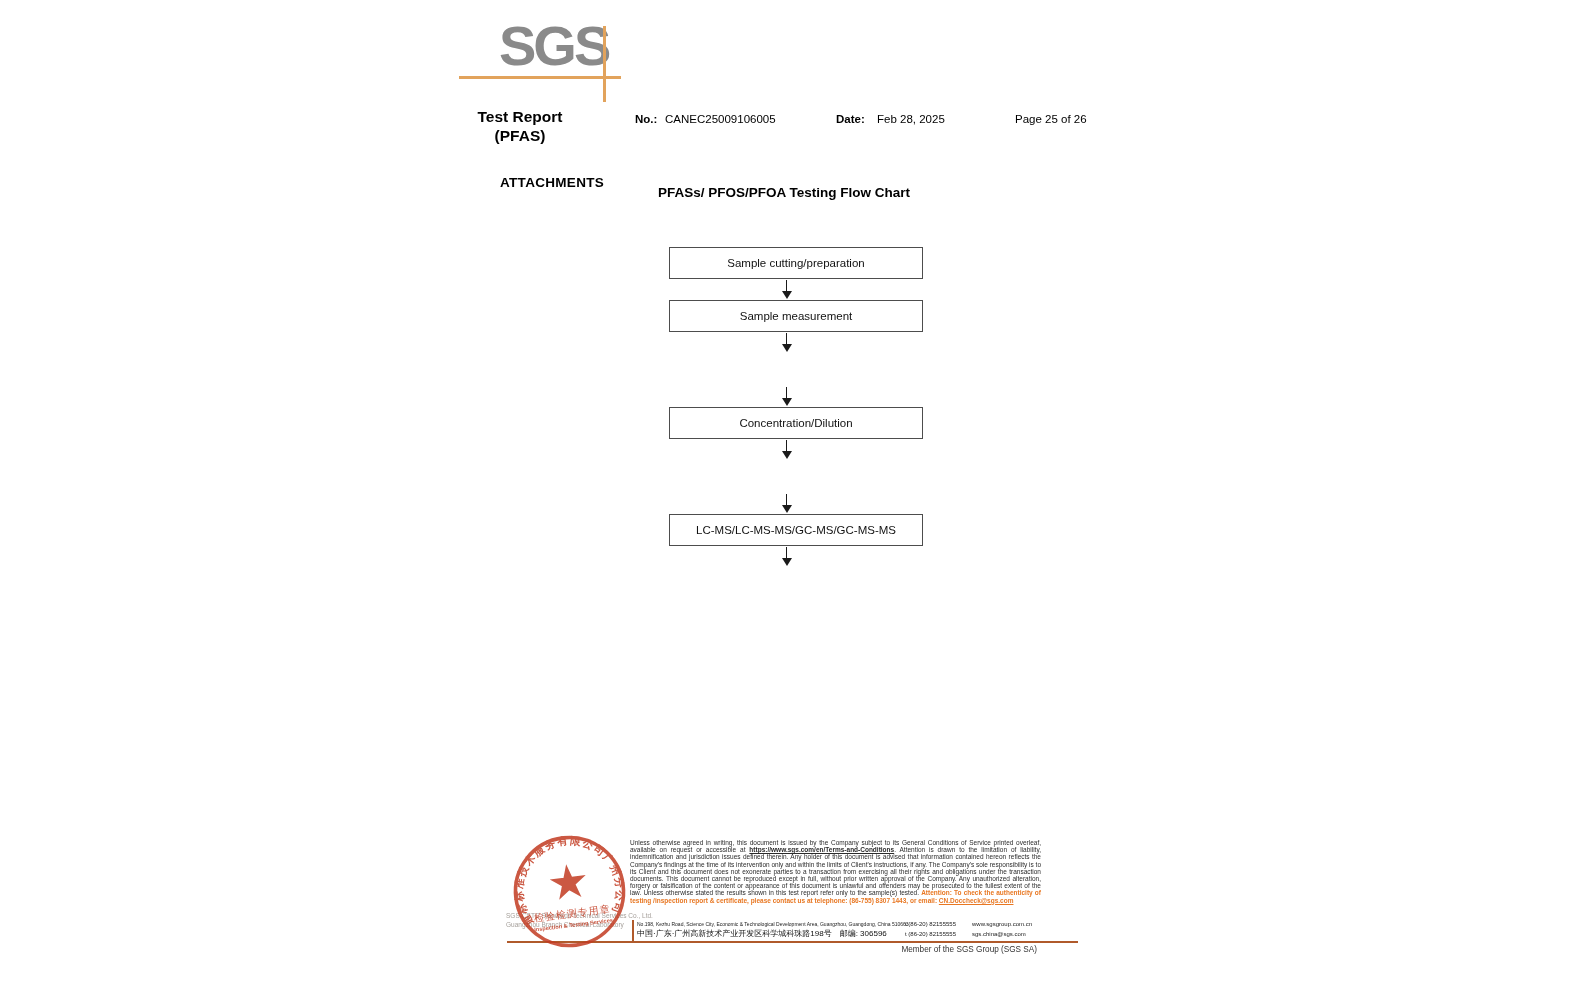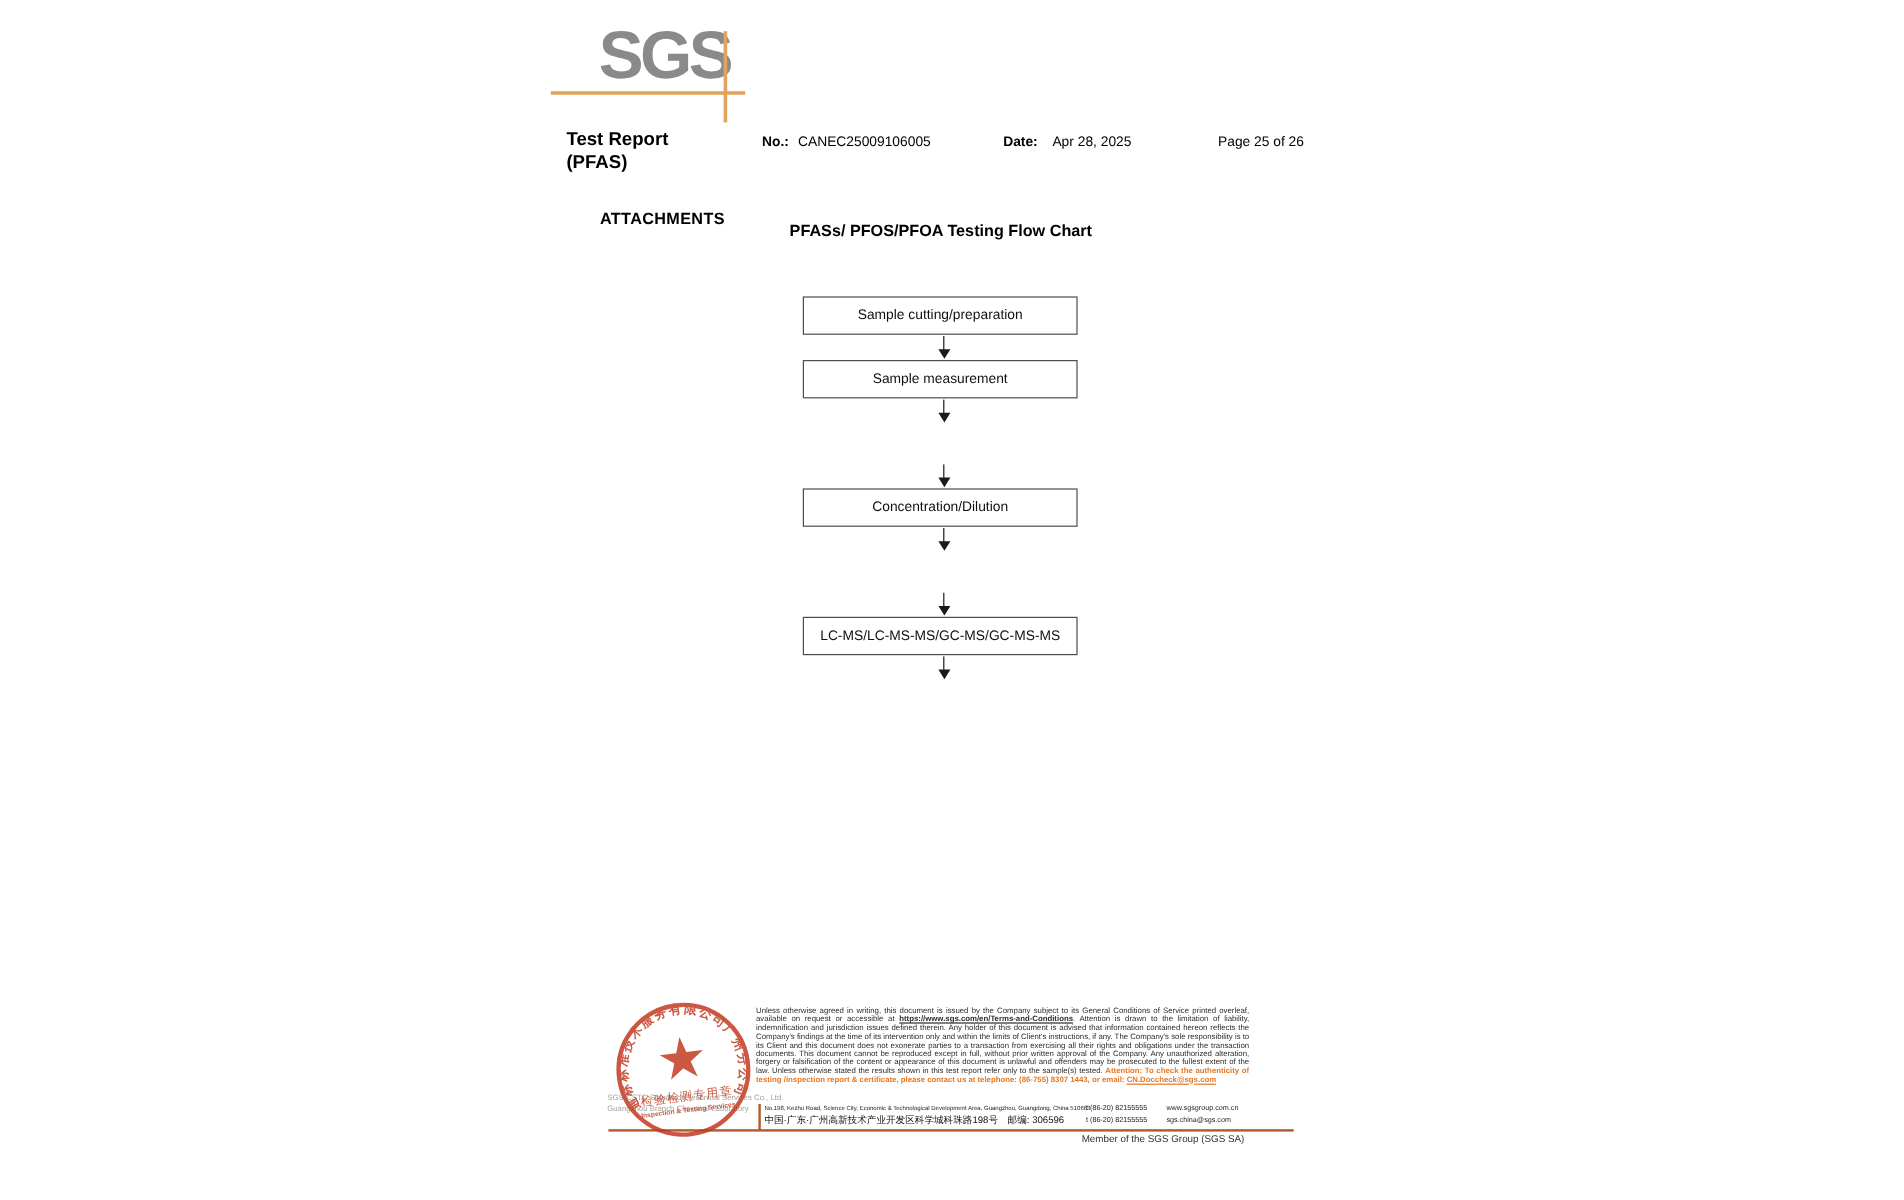--- a/index.html
+++ b/index.html
@@ -10,38 +10,38 @@
   
   .logo-text{
     position:absolute;left:499px;top:14px;width:106px;text-align:center;
     font-size:56px;font-weight:bold;letter-spacing:-3px;color:#8a8a8a;
     font-family:"Liberation Sans",sans-serif;line-height:64px;
   }
   .logo-hline{position:absolute;left:459px;top:76px;width:162px;height:2.5px;background:#e2a35c;}
   .logo-vline{position:absolute;left:603px;top:26px;width:2.5px;height:76px;background:#e2a35c;}
   
   .report-title{
-    position:absolute;left:472px;top:107px;width:96px;
+    position:absolute;left:472px;top:107px;width:96px;text-align:center;
     font-size:15.5px;font-weight:bold;line-height:19px;color:#000;
   }
   .attachments{
     position:absolute;left:500px;top:151px;font-size:13.5px;font-weight:bold;letter-spacing:.3px;color:#000;margin-top:24px;
   }
   .hdr{position:absolute;top:113px;font-size:11.5px;color:#000;white-space:nowrap;}
   .hdr.b{font-weight:bold;}
   .no-label{left:635px;} .no-value{left:665px;}
   .date-label{left:836px;} .date-value{left:877px;}
   .page-info{left:1015px;}
   
   .flow-title{
     position:absolute;left:584px;top:185px;width:400px;text-align:center;
     font-size:13.5px;font-weight:bold;color:#000;
   }
   .flow-box{
-    position:absolute;left:669px;width:229px;height:32px;border:1.4px solid #4d4d4d;background:#fff;
+    position:absolute;left:669px;width:254px;height:32px;border:1.4px solid #4d4d4d;background:#fff;
     display:flex;align-items:center;justify-content:center;font-size:11.5px;color:#111;
     box-sizing:border-box;
   }
   .flow-arrow{position:absolute;left:780px;width:13px;height:20px;}
   .flow-arrow::before{content:'';position:absolute;left:5.5px;top:0;width:1.6px;height:12px;background:#1a1a1a;}
   .flow-arrow::after{
     content:'';position:absolute;left:1.5px;top:11px;width:0;height:0;
     border-left:5px solid transparent;border-right:5px solid transparent;border-top:8.5px solid #1a1a1a;
   }
   
@@ -79,21 +79,21 @@
   <div class="logo-vline"></div>
 
   <div class="report-title">
     <span>Test Report</span><br>
     <span>(PFAS)</span>
   </div>
   <div class="attachments">ATTACHMENTS</div>
   <span class="hdr b no-label">No.:</span>
   <span class="hdr no-value">CANEC25009106005</span>
   <span class="hdr b date-label">Date:</span>
-  <span class="hdr date-value">Apr 28, 2025</span>
+  <span class="hdr date-value">Feb 28, 2025</span>
   <span class="hdr page-info">Page 25 of 26</span>
 
   <div class="flow-title">PFASs/ PFOS/PFOA Testing Flow Chart</div>
 
   <div class="flow-box" style="top:247px">Sample cutting/preparation</div>
   <div class="flow-arrow" style="top:280px"></div>
   <div class="flow-box" style="top:300px">Sample measurement</div>
   <div class="flow-arrow" style="top:333px"></div>
   <div class="flow-arrow" style="top:387px"></div>
   <div class="flow-box" style="top:407px">Concentration/Dilution</div>

